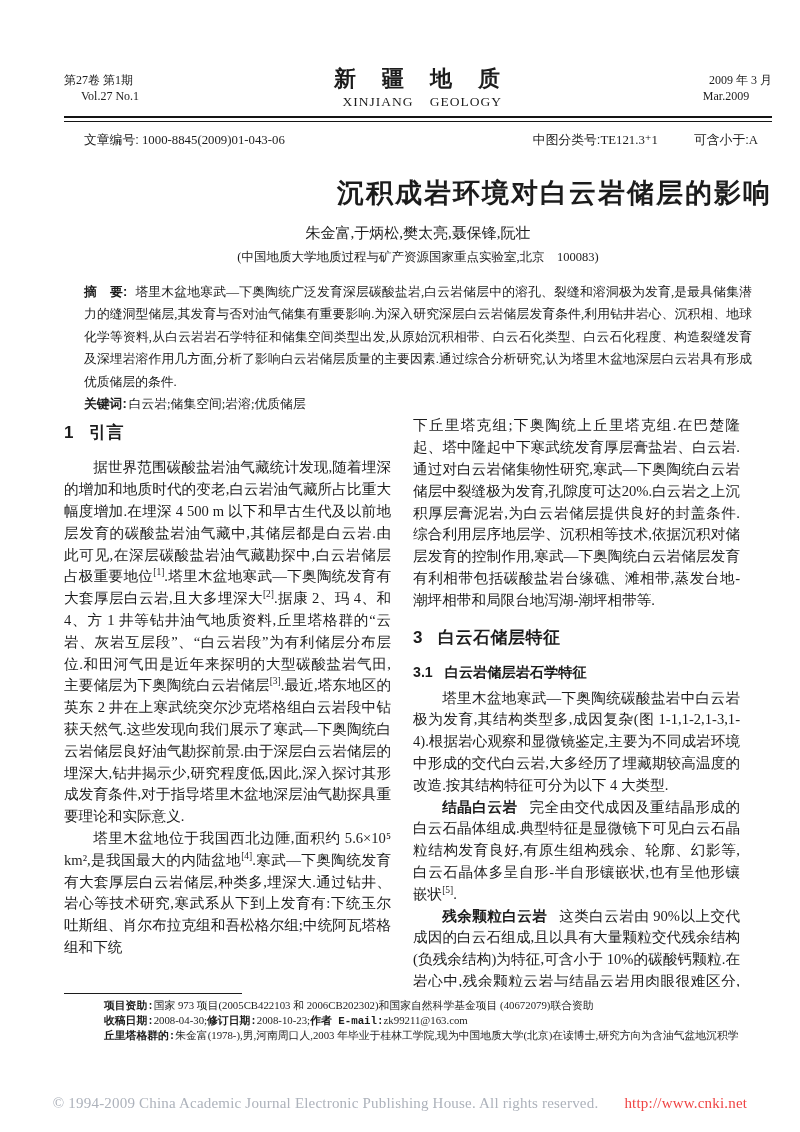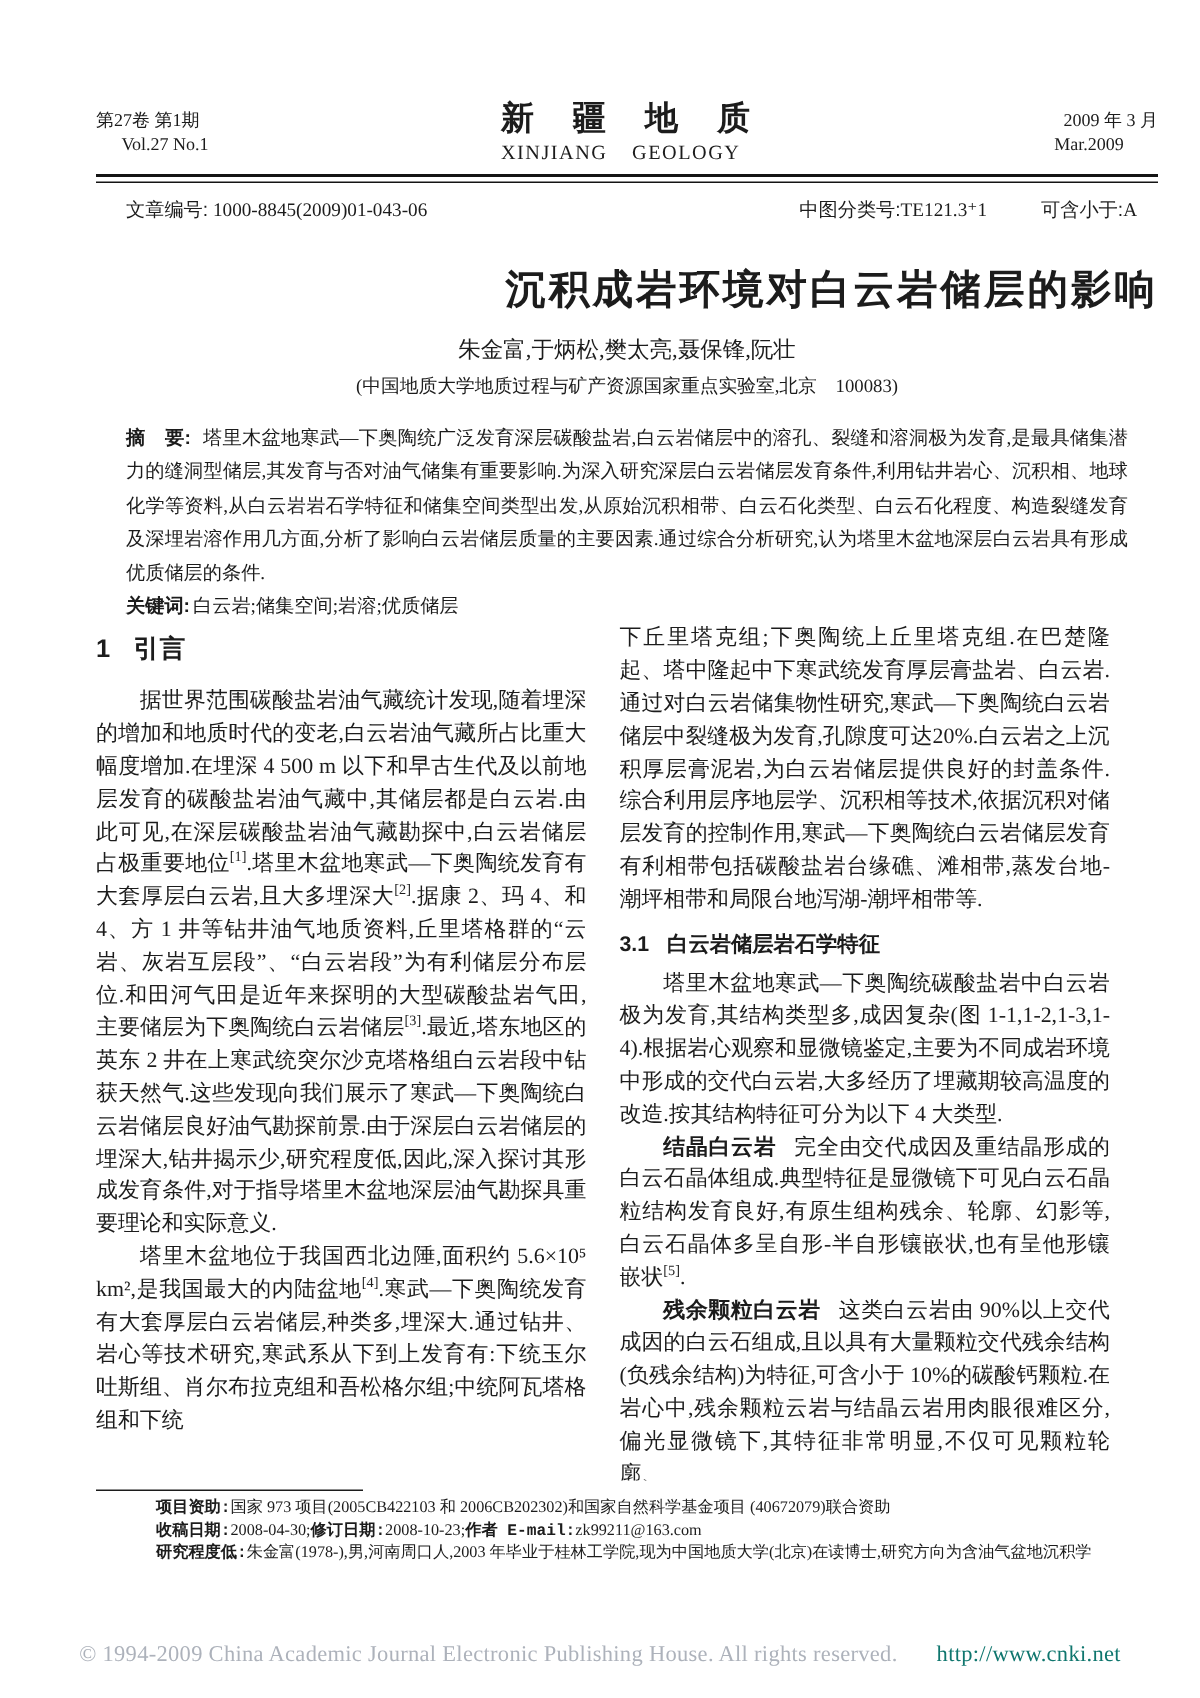--- a/index.html
+++ b/index.html
@@ -8,21 +8,21 @@
     box-sizing:border-box;padding:66px 28px 0 64px;position:relative;
     font-family:"Liberation Serif","DejaVu Serif",serif;color:#1c1c1c;
     overflow:hidden;
   }
   
   .journal-header{display:flex;justify-content:space-between;align-items:center;height:44px;}
   .jh-side{font-size:12px;line-height:16px;width:150px;}
   .jh-side .l2{text-align:center;width:92px;}
   .jh-right{text-align:right;}
   .jh-right .l2{width:auto;text-align:center;margin-left:58px;}
-  .jh-center{text-align:left;}
+  .jh-center{text-align:right;}
   .jtitle-cn{font-size:22px;font-weight:bold;letter-spacing:2px;line-height:24px;}
   .jtitle-en{font-size:13.5px;letter-spacing:1px;word-spacing:12px;line-height:17px;margin-top:2px;}
   .double-rule{margin-top:6px;height:3px;border-top:2.6px solid #141414;border-bottom:1.4px solid #141414;}
   
   .meta-row{display:flex;align-items:baseline;margin-top:10px;font-size:12.8px;padding-left:20px;}
   .meta-row b{font-family:"Liberation Sans","DejaVu Sans",sans-serif;font-weight:normal;}
   .meta-item.first{flex:1;}
   .meta-item.last{margin-left:36px;margin-right:14px;}
   
   .title{margin:26px 0 0 0;text-align:right;font-size:27px;letter-spacing:2px;
@@ -50,21 +50,21 @@
   .term{font-family:"Liberation Sans","DejaVu Sans",sans-serif;font-weight:bold;margin-right:12px;}
   sup{font-size:9.5px;line-height:0;vertical-align:super;}
   
   .footnote{margin-top:6px;}
   .fn-rule{width:178px;border-top:1.6px solid #1c1c1c;margin-bottom:5px;}
   .fn-lines{padding-left:40px;font-size:10.8px;line-height:13.6px;}
   .fn-lines b{font-family:Liberation Mono, monospace;}
   
   .copyright{position:absolute;left:0;right:0;bottom:20px;text-align:center;
              font-size:15px;color:#adb2bb;letter-spacing:0.2px;}
-  .cp-url{margin-left:26px;color:#0f766e;}
+  .cp-url{margin-left:26px;color:#ef4444;}
 </style>
 </head>
 <body>
 
 <div class="page">
 
   <header class="journal-header">
     <div class="jh-side">
       <div class="l1">第27卷 第1期</div>
       <div class="l2">Vol.27 No.1</div>
@@ -108,36 +108,39 @@
     <div class="col">
       <h2 class="sec">
         <span class="h-num">1</span><span>引言</span>
       </h2>
       <p class="para indent"><span>据世界范围碳酸盐岩油气藏统计发现,随着埋深的增加和地质时代的变老,白云岩油气藏所占比重大幅度增加.在埋深 4 500 m 以下和早古生代及以前地层发育的碳酸盐岩油气藏中,其储层都是白云岩.由此可见,在深层碳酸盐岩油气藏勘探中,白云岩储层占极重要地位</span><sup>[1]</sup><span>.塔里木盆地寒武—下奥陶统发育有大套厚层白云岩,且大多埋深大</span><sup>[2]</sup><span>.据康 2、玛 4、和 4、方 1 井等钻井油气地质资料,丘里塔格群的“云岩、灰岩互层段”、“白云岩段”为有利储层分布层位.和田河气田是近年来探明的大型碳酸盐岩气田,主要储层为下奥陶统白云岩储层</span><sup>[3]</sup><span>.最近,塔东地区的英东 2 井在上寒武统突尔沙克塔格组白云岩段中钻获天然气.这些发现向我们展示了寒武—下奥陶统白云岩储层良好油气勘探前景.由于深层白云岩储层的埋深大,钻井揭示少,研究程度低,因此,深入探讨其形成发育条件,对于指导塔里木盆地深层油气勘探具重要理论和实际意义.</span></p>
       <p class="para indent"><span>塔里木盆地位于我国西北边陲,面积约 5.6×10⁵ km²,是我国最大的内陆盆地</span><sup>[4]</sup><span>.寒武—下奥陶统发育有大套厚层白云岩储层,种类多,埋深大.通过钻井、岩心等技术研究,寒武系从下到上发育有:下统玉尔吐斯组、肖尔布拉克组和吾松格尔组;中统阿瓦塔格组和下统</span></p>
     </div>
 
     <div class="col">
       <p class="para"><span>下丘里塔克组;下奥陶统上丘里塔克组.在巴楚隆起、塔中隆起中下寒武统发育厚层膏盐岩、白云岩.通过对白云岩储集物性研究,寒武—下奥陶统白云岩储层中裂缝极为发育,孔隙度可达20%.白云岩之上沉积厚层膏泥岩,为白云岩储层提供良好的封盖条件.综合利用层序地层学、沉积相等技术,依据沉积对储层发育的控制作用,寒武—下奥陶统白云岩储层发育有利相带包括碳酸盐岩台缘礁、滩相带,蒸发台地-潮坪相带和局限台地泻湖-潮坪相带等.</span></p>
+      <h2 class="sec second">
+        <span class="h-num">3</span><span>白云石储层特征</span>
+      </h2>
       <h3 class="subsec">
         <span class="h-num">3.1</span><span>白云岩储层岩石学特征</span>
       </h3>
       <p class="para indent"><span>塔里木盆地寒武—下奥陶统碳酸盐岩中白云岩极为发育,其结构类型多,成因复杂(图 1-1,1-2,1-3,1-4).根据岩心观察和显微镜鉴定,主要为不同成岩环境中形成的交代白云岩,大多经历了埋藏期较高温度的改造.按其结构特征可分为以下 4 大类型.</span></p>
       <p class="para indent"><b class="term">结晶白云岩</b><span>完全由交代成因及重结晶形成的白云石晶体组成.典型特征是显微镜下可见白云石晶粒结构发育良好,有原生组构残余、轮廓、幻影等,白云石晶体多呈自形-半自形镶嵌状,也有呈他形镶嵌状</span><sup>[5]</sup><span>.</span></p>
       <p class="para indent"><b class="term">残余颗粒白云岩</b><span>这类白云岩由 90%以上交代成因的白云石组成,且以具有大量颗粒交代残余结构(负残余结构)为特征,可含小于 10%的碳酸钙颗粒.在岩心中,残余颗粒云岩与结晶云岩用肉眼很难区分,偏光显微镜下,其特征非常明显,不仅可见颗粒轮廓、</span></p>
     </div>
 
   </div>
 
   <div class="footnote">
     <div class="fn-rule"></div>
     <div class="fn-lines">
       <div class="fn-line"><b>项目资助:</b><span>国家 973 项目(2005CB422103 和 2006CB202302)和国家自然科学基金项目 (40672079)联合资助</span></div>
       <div class="fn-line"><b>收稿日期:</b><span>2008-04-30;</span><b>修订日期:</b><span>2008-10-23;</span><b>作者 E-mail:</b><span>zk99211@163.com</span></div>
-      <div class="fn-line"><b>研究程度低:</b><span>朱金富(1978-),男,河南周口人,2003 年毕业于桂林工学院,现为中国地质大学(北京)在读博士,研究方向为含油气盆地沉积学</span></div>
+      <div class="fn-line"><b>丘里塔格群的:</b><span>朱金富(1978-),男,河南周口人,2003 年毕业于桂林工学院,现为中国地质大学(北京)在读博士,研究方向为含油气盆地沉积学</span></div>
     </div>
   </div>
 
   <div class="copyright">
     <span>© 1994-2009 China Academic Journal Electronic Publishing House. All rights reserved.</span><span class="cp-url">http://www.cnki.net</span>
   </div>
 
 </div>
 
 </body></html>

